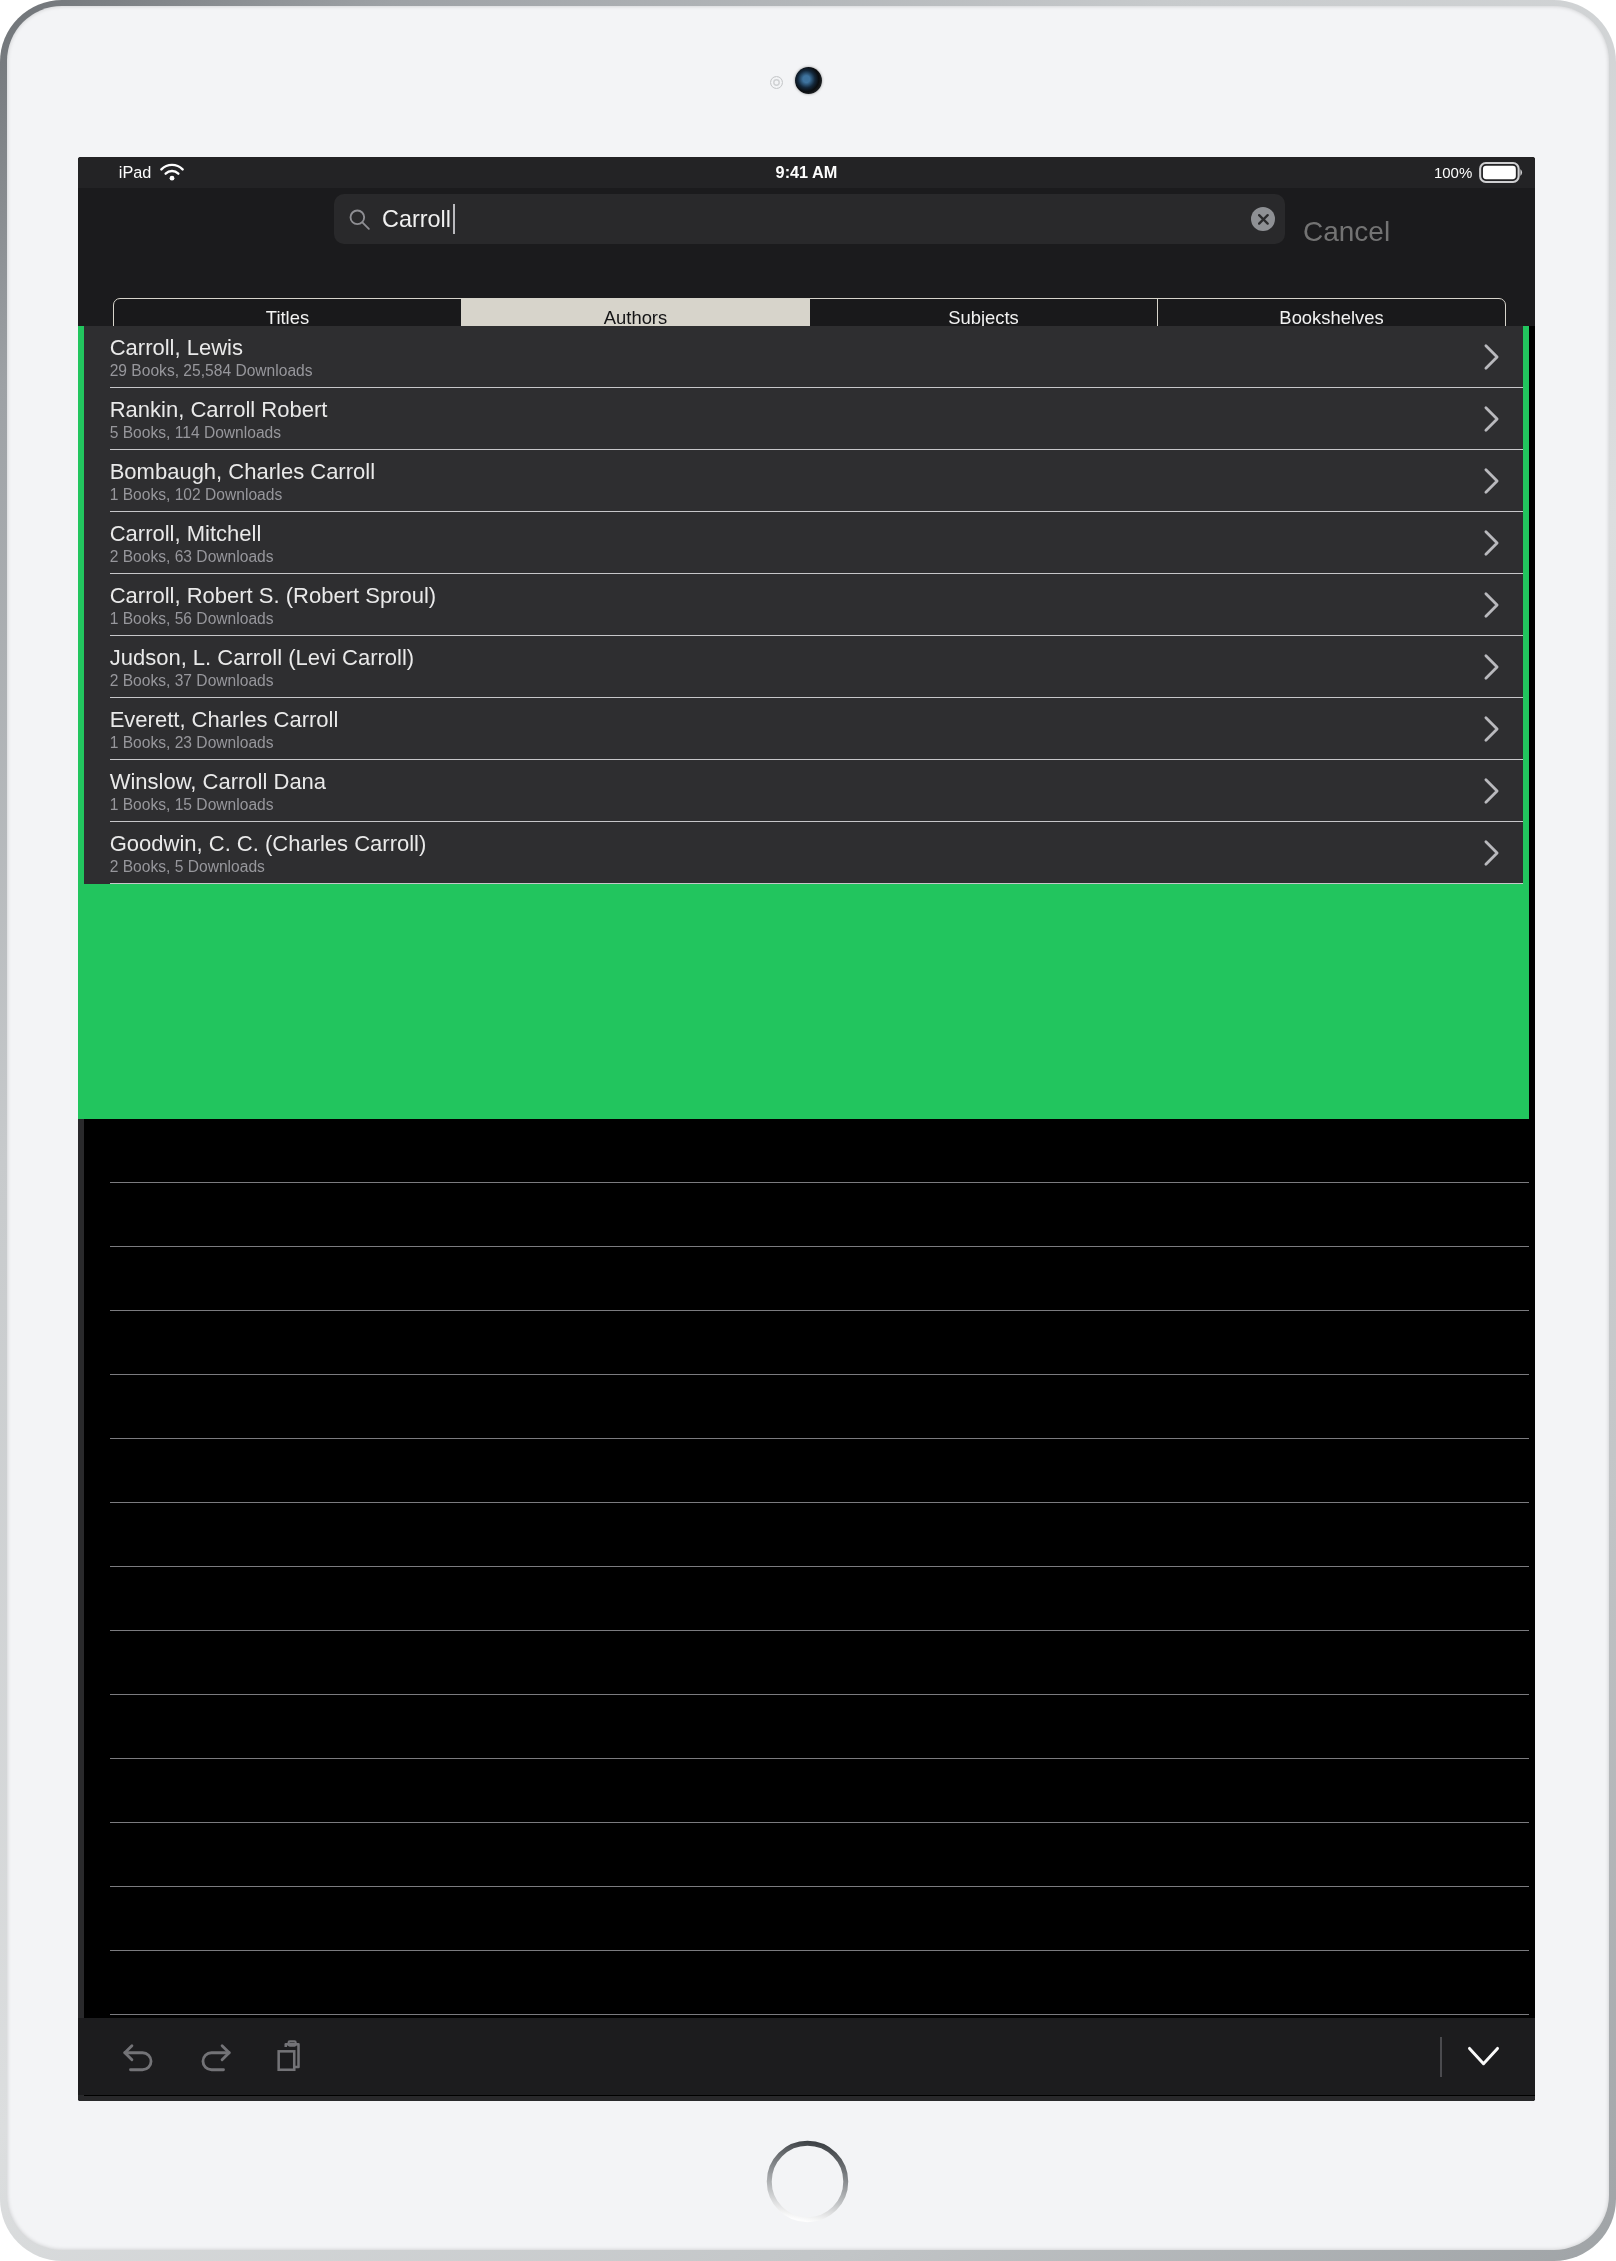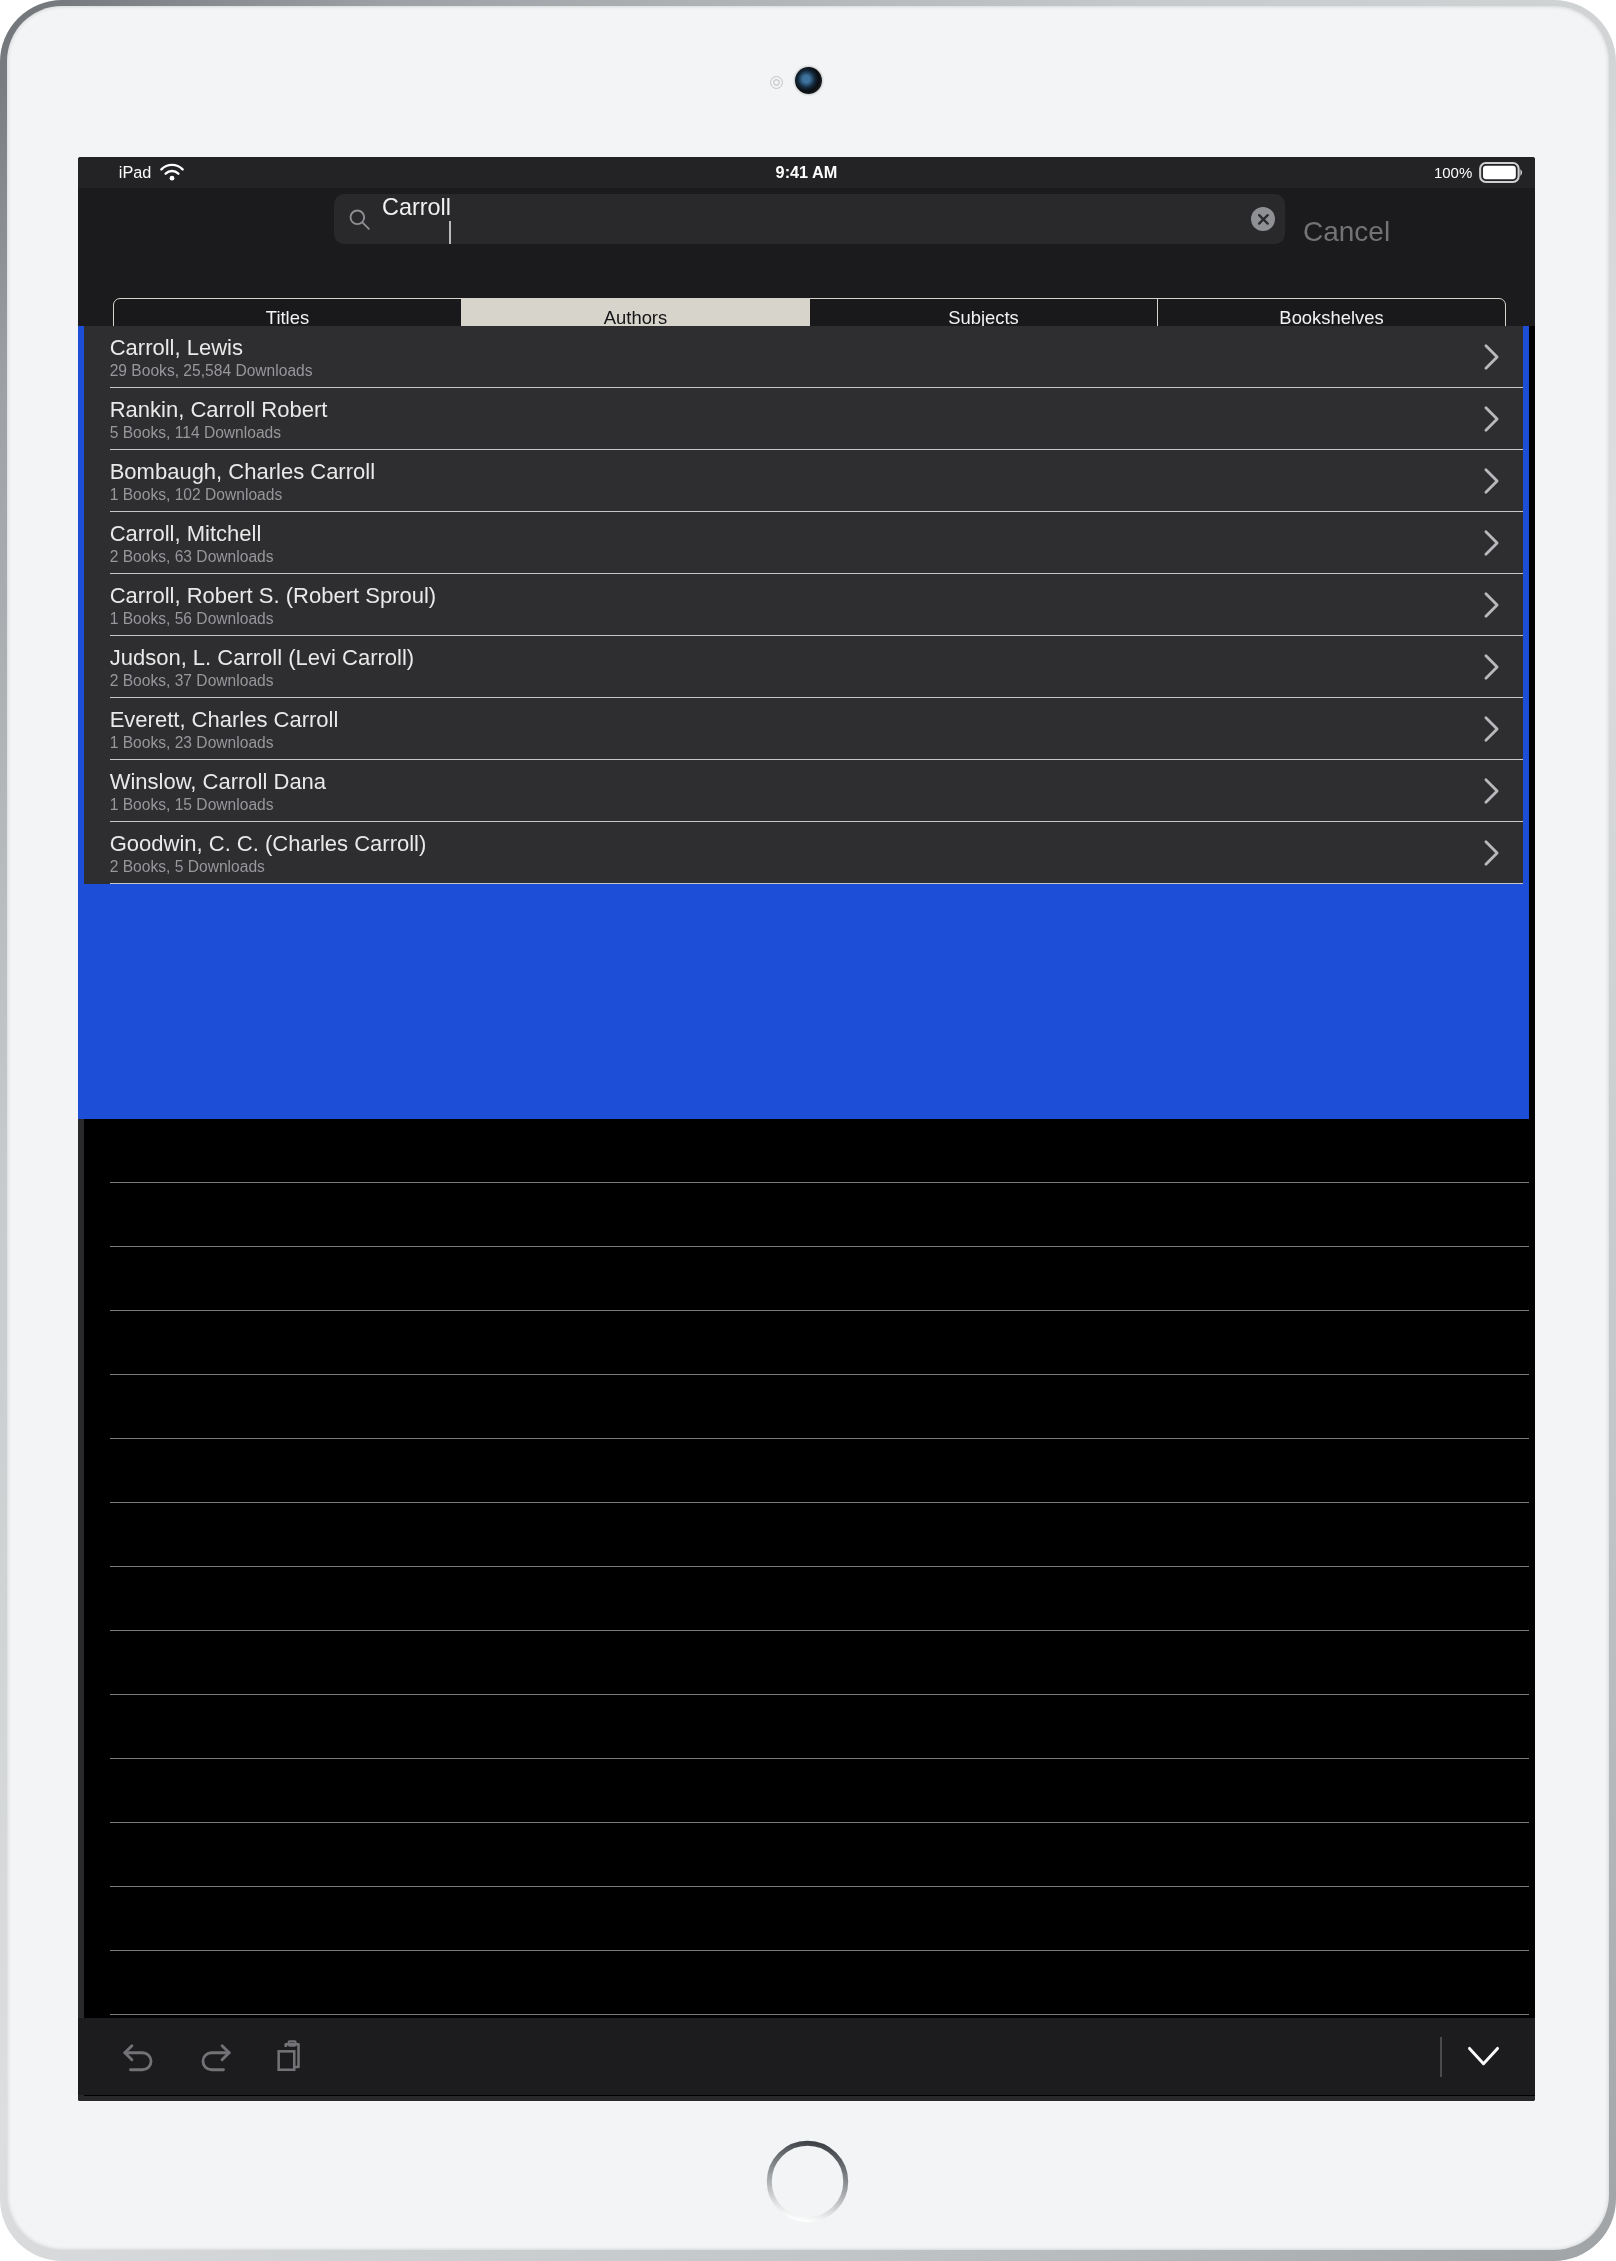--- a/index.html
+++ b/index.html
@@ -25,36 +25,36 @@
   .sb-left{position:absolute;left:12.8px;top:0;height:31px;display:flex;align-items:center;gap:8.5px;}
   .sb-carrier{font-size:16.3px;color:#fdfdfd;margin-left:28px;}
   .sb-time{position:absolute;left:0;right:0;top:0;height:31px;display:flex;align-items:center;justify-content:center;
     font-size:16.3px;font-weight:700;color:#fdfdfd;}
   .sb-right{position:absolute;right:11.3px;top:0;height:31px;display:flex;align-items:center;gap:6.4px;font-size:15px;color:#fdfdfd;}
 
   
   .header{position:absolute;left:0;top:31px;width:1457px;height:138px;background:#1b1b1d;}
   .search-field{position:absolute;left:256px;top:6.4px;width:951px;height:50px;border-radius:10px;background:#29292b;}
   .mag{position:absolute;left:13.5px;top:13.5px;width:23px;height:23px;}
-  .search-text{position:absolute;left:48px;top:0;height:50px;display:flex;align-items:flex-end;font-size:23.4px;color:#f0f0f0;flex-direction:column;}
+  .search-text{position:absolute;left:48px;top:0;height:50px;display:flex;align-items:center;font-size:23.4px;color:#f0f0f0;}
   .cursor{display:inline-block;width:2.1px;height:30px;background:#b9b9bd;margin-left:2.1px;vertical-align:middle;}
   .clear-btn{position:absolute;right:10px;top:12.8px;width:24px;height:24px;border-radius:50%;background:#8e9094;
     display:flex;align-items:center;justify-content:center;}
   .cancel{position:absolute;left:1225px;top:19px;height:50px;display:flex;align-items:center;font-size:28px;color:#737373;}
 
   
   .segments{position:absolute;left:35px;top:110px;width:1393px;height:40px;border:1.4px solid #d7d4cb;border-radius:7px;
     display:flex;overflow:hidden;box-sizing:border-box;background:#19191b;}
   .segment{flex:1 1 0;display:flex;align-items:center;justify-content:center;font-size:18.4px;color:#f2f2f2;
     border-right:1.4px solid #d7d4cb;}
   .segment:last-child{border-right:none;}
   .segment.selected{background:#d7d4cb;color:#141416;}
 
   
-  .table{position:absolute;left:0;top:169px;width:1451px;height:1682px;background:#1d4ed8;}
+  .table{position:absolute;left:0;top:169px;width:1451px;height:1682px;background:#22c55e;}
   .row{position:relative;margin:0 5.7px;height:62px;background:#2e2e30;}
   .row .name{position:absolute;left:26px;top:8.5px;font-size:22px;color:#e9e9e9;white-space:nowrap;}
   .row .details{position:absolute;left:26px;bottom:7.8px;font-size:15.6px;color:#97979c;white-space:nowrap;}
   .row .sep{position:absolute;left:26px;right:0;bottom:0;height:1.4px;background:#c7c7c9;}
   .row .chev{position:absolute;right:23px;top:17px;width:17px;height:28px;}
 
   
   .empty-zone{position:absolute;left:0;top:793px;width:1457px;height:1058px;background:#000;overflow:hidden;}
   .edge-strip{position:absolute;left:0;top:0;width:7px;height:100%;background:#29292b;}
   .empty-row{position:relative;margin:0 5.7px 0 5.7px;height:64px;background:#000;}

